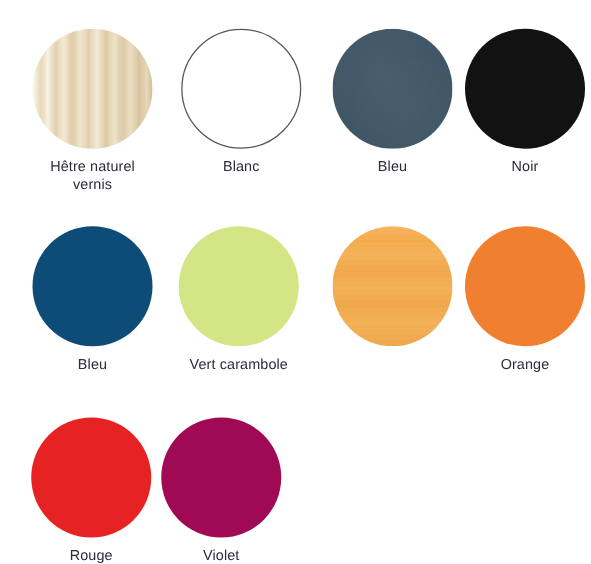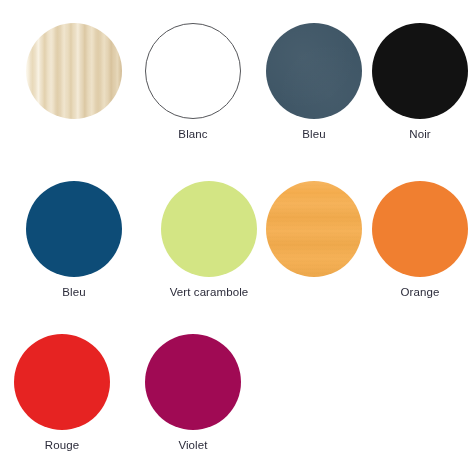--- a/index.html
+++ b/index.html
@@ -119,54 +119,56 @@
     white-space: pre-line;
   }
 </style>
 </head>
 <body>
 
 <div id="swatch-board">
     <div class="swatch-row" style="top: 23px;">
       <div class="swatch-item" style="left: 15px;">
         <div class="swatch-disc disc-wood"></div>
+        <div class="swatch-label">Hêtre naturel
+vernis</div>
       </div>
       <div class="swatch-item" style="left: 134px;">
         <div class="swatch-disc disc-outline" style="background-color: rgb(255, 255, 255); border-color: rgb(85, 86, 90);"></div>
         <div class="swatch-label">Blanc</div>
       </div>
       <div class="swatch-item" style="left: 255px;">
         <div class="swatch-disc disc-gris"></div>
         <div class="swatch-label">Bleu</div>
       </div>
       <div class="swatch-item" style="left: 361px;">
         <div class="swatch-disc" style="background-color: rgb(18, 18, 18);"></div>
         <div class="swatch-label">Noir</div>
       </div>
     </div>
     <div class="swatch-row" style="top: 181px;">
       <div class="swatch-item" style="left: 15px;">
         <div class="swatch-disc" style="background-color: rgb(13, 76, 119);"></div>
         <div class="swatch-label">Bleu</div>
       </div>
-      <div class="swatch-item" style="left: 150px;">
+      <div class="swatch-item" style="left: 132px;">
         <div class="swatch-disc" style="background-color: rgb(211, 229, 132);"></div>
         <div class="swatch-label">Vert carambole</div>
       </div>
       <div class="swatch-item" style="left: 255px;">
         <div class="swatch-disc disc-jaune"></div>
       </div>
       <div class="swatch-item" style="left: 361px;">
         <div class="swatch-disc" style="background-color: rgb(240, 127, 48);"></div>
         <div class="swatch-label">Orange</div>
       </div>
     </div>
     <div class="swatch-row" style="top: 334px;">
-      <div class="swatch-item" style="left: 3px;">
+      <div class="swatch-item" style="left: 14px;">
         <div class="swatch-disc" style="background-color: rgb(230, 35, 34);"></div>
         <div class="swatch-label">Rouge</div>
       </div>
-      <div class="swatch-item" style="left: 134px;">
+      <div class="swatch-item" style="left: 118px;">
         <div class="swatch-disc" style="background-color: rgb(160, 10, 84);"></div>
         <div class="swatch-label">Violet</div>
       </div>
     </div>
   </div>
 
 </body></html>

